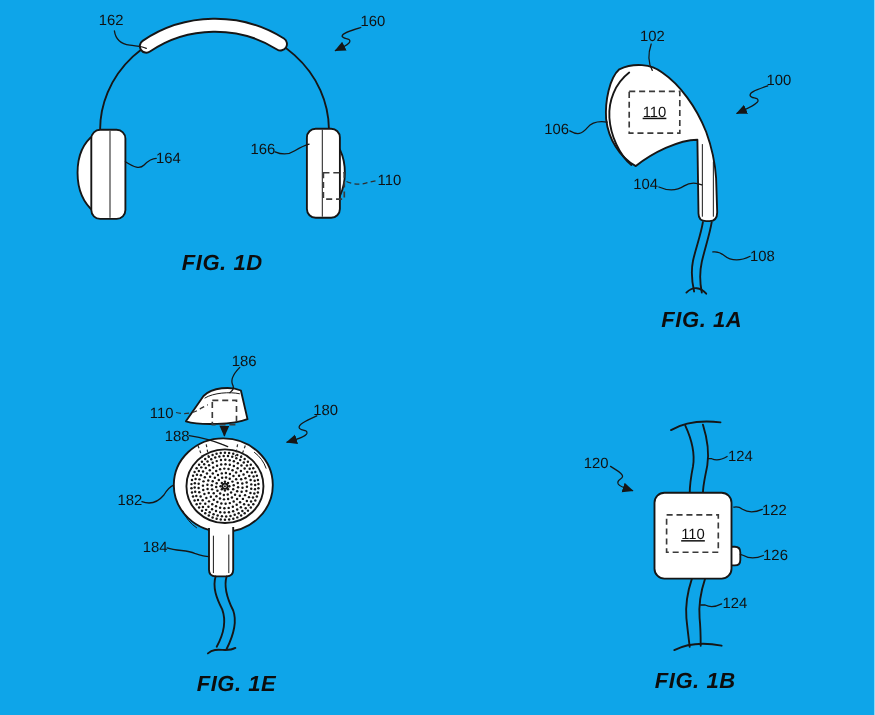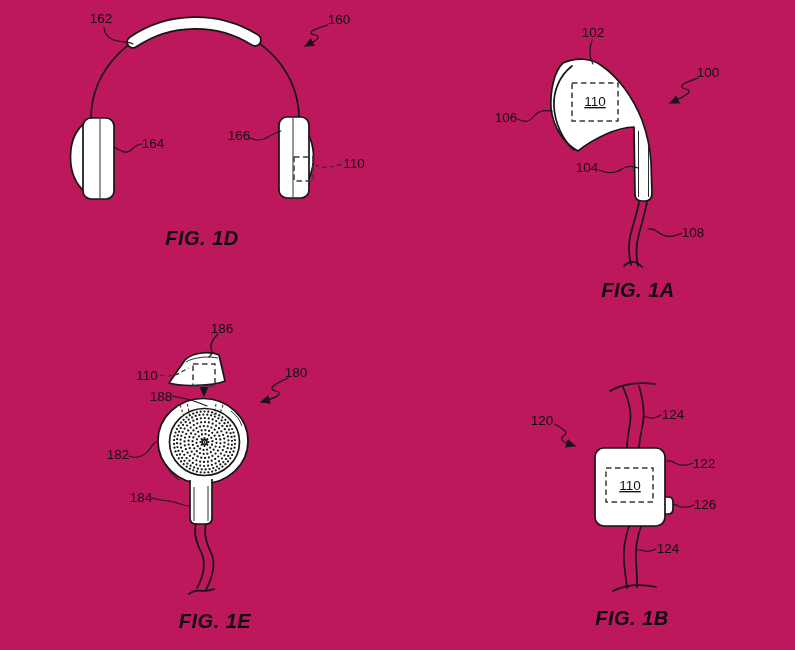--- a/index.html
+++ b/index.html
@@ -1,17 +1,17 @@
 <!DOCTYPE html>
 <html><head>
 <meta charset="utf-8">
 <style>
   html,body{margin:0;padding:0;background:#ffffff;}
   .stage{
-    position:relative;width:795px;height:650px;background:#be185d;overflow:hidden;
+    position:relative;width:795px;height:650px;background:#0ea5e9;overflow:hidden;
     font-family:"Liberation Sans",sans-serif;
   }
   svg{display:block;}
   .ln{stroke:#161616;stroke-width:1.7;fill:none;stroke-linecap:round;stroke-linejoin:round;}
   .lnw{stroke:#161616;stroke-width:1.7;fill:#ffffff;stroke-linejoin:round;}
   .thin{stroke:#161616;stroke-width:0.9;fill:none;}
   .leader{stroke:#161616;stroke-width:1.15;fill:none;stroke-linecap:round;}
   .leader-dash{stroke:#2e2e2e;stroke-width:1.15;fill:none;stroke-dasharray:4.5 3;stroke-linecap:butt;}
   .dashbox{stroke:#3a3a3a;stroke-width:1.5;fill:none;stroke-dasharray:5.5 3.5;}
   .dashsmall{stroke:#2e2e2e;stroke-width:1.1;fill:none;stroke-dasharray:2.6 2.2;}

